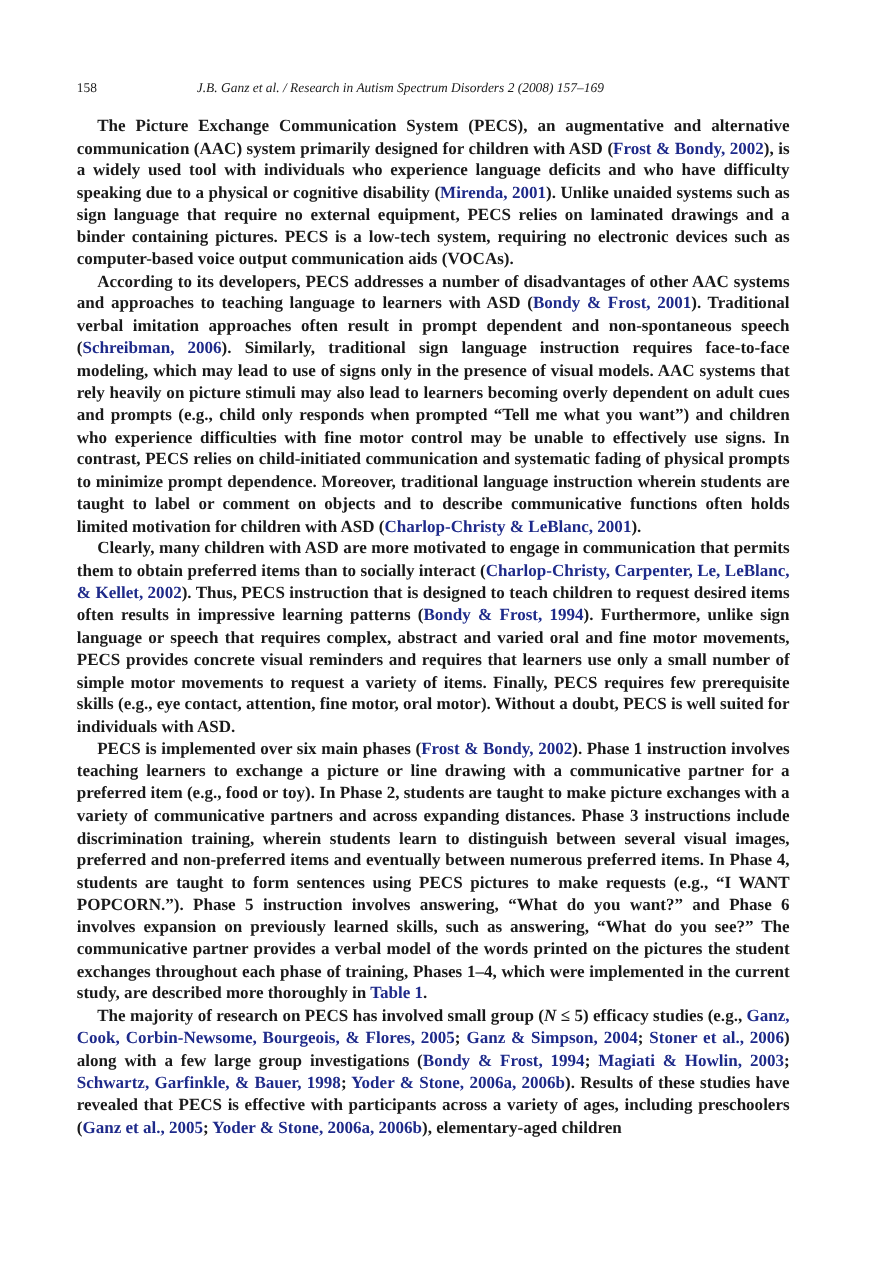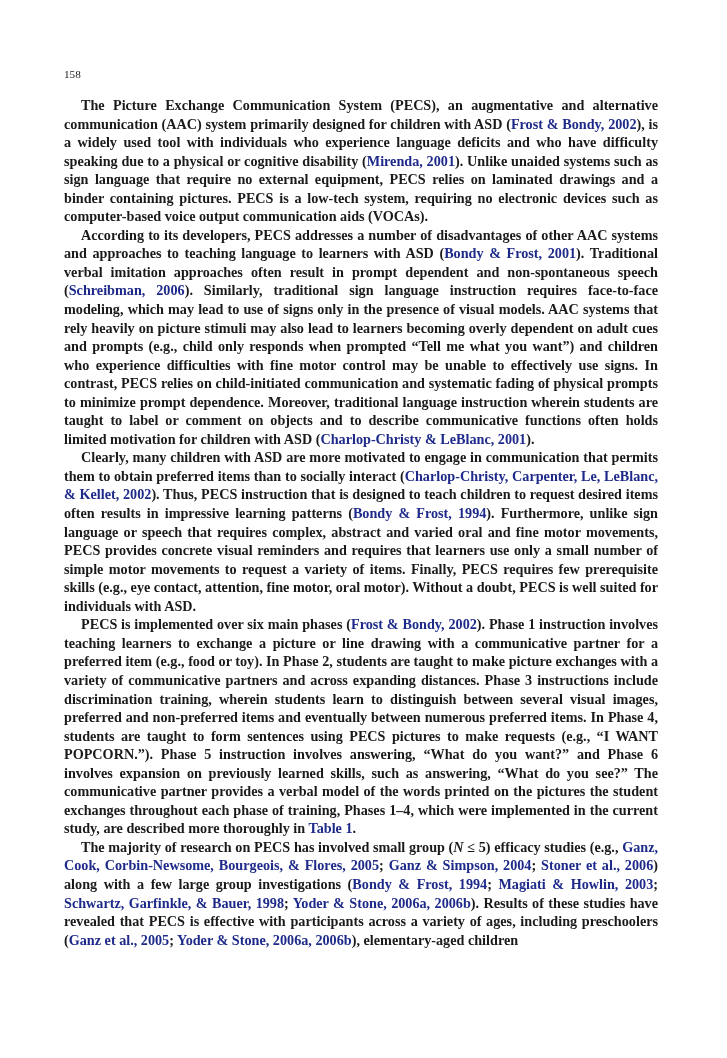--- a/index.html
+++ b/index.html
@@ -10,20 +10,21 @@
   .running-title { position: absolute; left: 100px; top: 0; font-style: italic; }
   .body-text { position: absolute; top: 96px; left: 64px; width: 594px; font-size: 14.2px; line-height: 18.55px; text-align: justify; }
   .body-text p { margin: 0; text-indent: 17px; font-weight: bold; }
   .cite { color: #1e2a8a; }
 </style>
 </head>
 <body>
 
 <div class="header">
   <span class="page-num">158</span>
+  <span class="running-title">J.B. Ganz et al. / Research in Autism Spectrum Disorders 2 (2008) 157–169</span>
 </div>
 
 <div class="body-text" id="body-text">
     <p><span>The Picture Exchange Communication System (PECS), an augmentative and alternative communication (AAC) system primarily designed for children with ASD (</span><span class="cite" style="color: rgb(30, 42, 138);">Frost &amp; Bondy, 2002</span><span>), is a widely used tool with individuals who experience language deficits and who have difficulty speaking due to a physical or cognitive disability (</span><span class="cite" style="color: rgb(30, 42, 138);">Mirenda, 2001</span><span>). Unlike unaided systems such as sign language that require no external equipment, PECS relies on laminated drawings and a binder containing pictures. PECS is a low-tech system, requiring no electronic devices such as computer-based voice output communication aids (VOCAs).</span></p>
     <p><span>According to its developers, PECS addresses a number of disadvantages of other AAC systems and approaches to teaching language to learners with ASD (</span><span class="cite" style="color: rgb(30, 42, 138);">Bondy &amp; Frost, 2001</span><span>). Traditional verbal imitation approaches often result in prompt dependent and non-spontaneous speech (</span><span class="cite" style="color: rgb(30, 42, 138);">Schreibman, 2006</span><span>). Similarly, traditional sign language instruction requires face-to-face modeling, which may lead to use of signs only in the presence of visual models. AAC systems that rely heavily on picture stimuli may also lead to learners becoming overly dependent on adult cues and prompts (e.g., child only responds when prompted “Tell me what you want”) and children who experience difficulties with fine motor control may be unable to effectively use signs. In contrast, PECS relies on child-initiated communication and systematic fading of physical prompts to minimize prompt dependence. Moreover, traditional language instruction wherein students are taught to label or comment on objects and to describe communicative functions often holds limited motivation for children with ASD (</span><span class="cite" style="color: rgb(30, 42, 138);">Charlop-Christy &amp; LeBlanc, 2001</span><span>).</span></p>
     <p><span>Clearly, many children with ASD are more motivated to engage in communication that permits them to obtain preferred items than to socially interact (</span><span class="cite" style="color: rgb(30, 42, 138);">Charlop-Christy, Carpenter, Le, LeBlanc, &amp; Kellet, 2002</span><span>). Thus, PECS instruction that is designed to teach children to request desired items often results in impressive learning patterns (</span><span class="cite" style="color: rgb(30, 42, 138);">Bondy &amp; Frost, 1994</span><span>). Furthermore, unlike sign language or speech that requires complex, abstract and varied oral and fine motor movements, PECS provides concrete visual reminders and requires that learners use only a small number of simple motor movements to request a variety of items. Finally, PECS requires few prerequisite skills (e.g., eye contact, attention, fine motor, oral motor). Without a doubt, PECS is well suited for individuals with ASD.</span></p>
     <p><span>PECS is implemented over six main phases (</span><span class="cite" style="color: rgb(30, 42, 138);">Frost &amp; Bondy, 2002</span><span>). Phase 1 instruction involves teaching learners to exchange a picture or line drawing with a communicative partner for a preferred item (e.g., food or toy). In Phase 2, students are taught to make picture exchanges with a variety of communicative partners and across expanding distances. Phase 3 instructions include discrimination training, wherein students learn to distinguish between several visual images, preferred and non-preferred items and eventually between numerous preferred items. In Phase 4, students are taught to form sentences using PECS pictures to make requests (e.g., “I WANT POPCORN.”). Phase 5 instruction involves answering, “What do you want?” and Phase 6 involves expansion on previously learned skills, such as answering, “What do you see?” The communicative partner provides a verbal model of the words printed on the pictures the student exchanges throughout each phase of training, Phases 1–4, which were implemented in the current study, are described more thoroughly in </span><span class="cite" style="color: rgb(30, 42, 138);">Table 1</span><span>.</span></p>
     <p><span>The majority of research on PECS has involved small group (</span><span style="font-style: italic;">N</span><span> ≤ 5) efficacy studies (e.g., </span><span class="cite" style="color: rgb(30, 42, 138);">Ganz, Cook, Corbin-Newsome, Bourgeois, &amp; Flores, 2005</span><span>; </span><span class="cite" style="color: rgb(30, 42, 138);">Ganz &amp; Simpson, 2004</span><span>; </span><span class="cite" style="color: rgb(30, 42, 138);">Stoner et al., 2006</span><span>) along with a few large group investigations (</span><span class="cite" style="color: rgb(30, 42, 138);">Bondy &amp; Frost, 1994</span><span>; </span><span class="cite" style="color: rgb(30, 42, 138);">Magiati &amp; Howlin, 2003</span><span>; </span><span class="cite" style="color: rgb(30, 42, 138);">Schwartz, Garfinkle, &amp; Bauer, 1998</span><span>; </span><span class="cite" style="color: rgb(30, 42, 138);">Yoder &amp; Stone, 2006a, 2006b</span><span>). Results of these studies have revealed that PECS is effective with participants across a variety of ages, including preschoolers (</span><span class="cite" style="color: rgb(30, 42, 138);">Ganz et al., 2005</span><span>; </span><span class="cite" style="color: rgb(30, 42, 138);">Yoder &amp; Stone, 2006a, 2006b</span><span>), elementary-aged children</span></p>
   </div>
 

